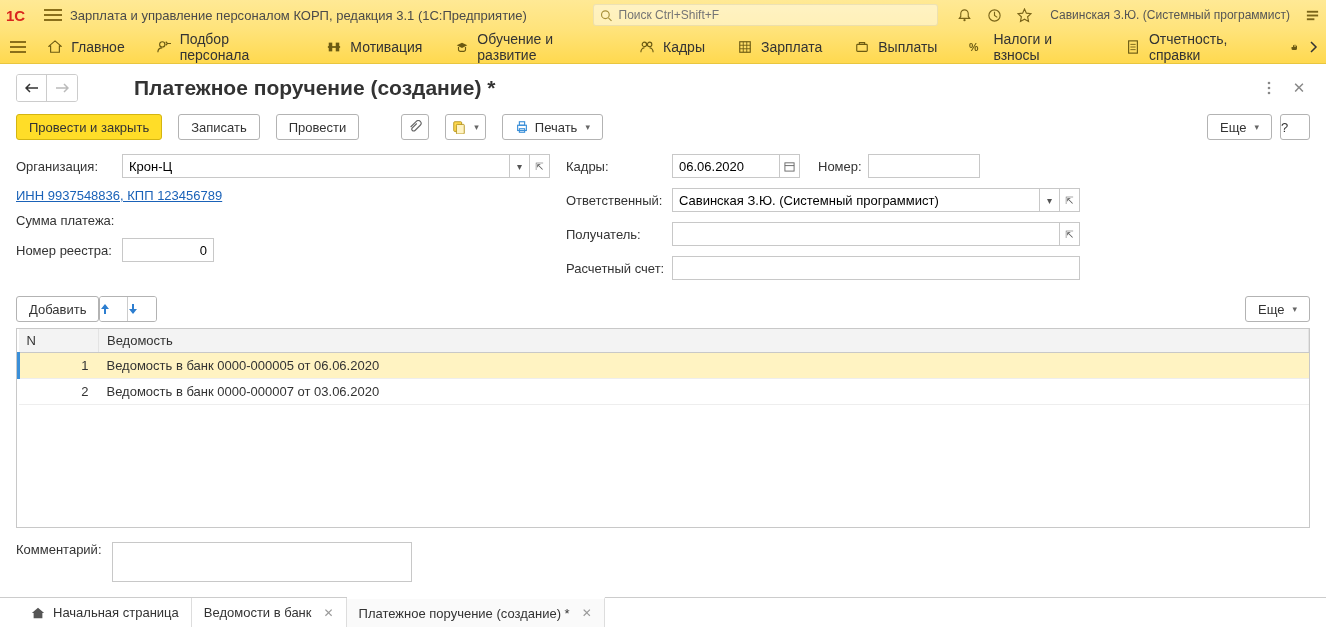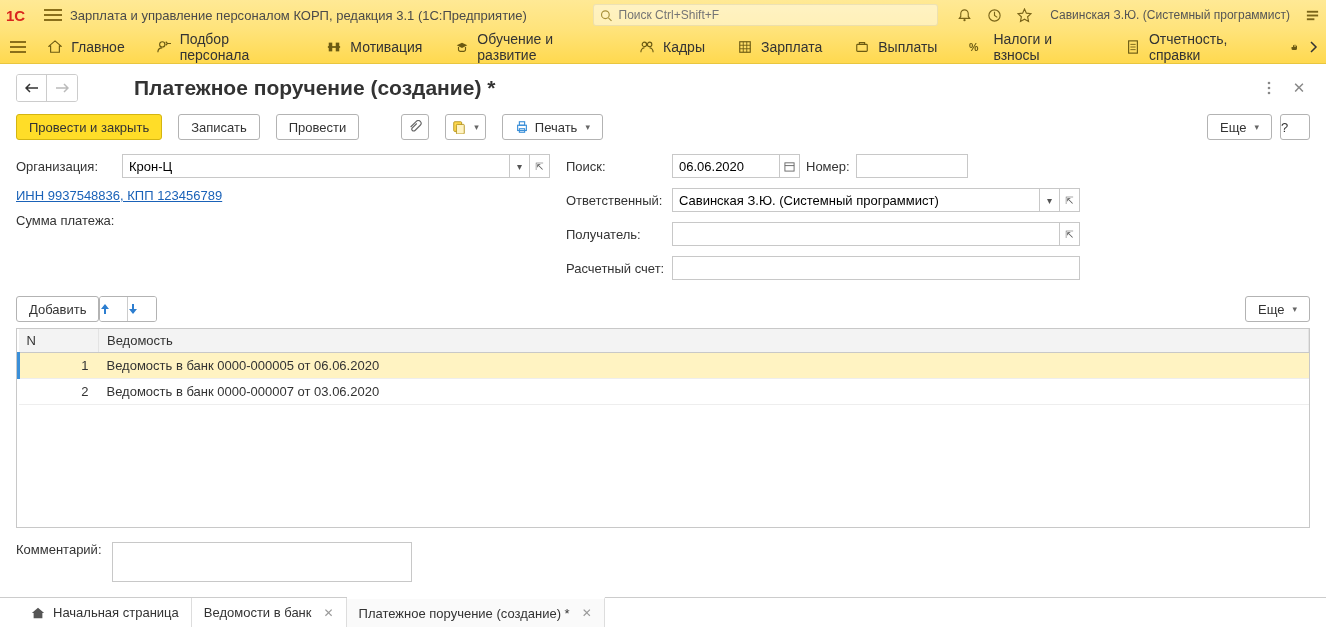--- a/index.html
+++ b/index.html
@@ -313,35 +313,41 @@
         <div class="input-group">
           <input style="width: 388px;" value="Крон-Ц">
           <button class="mini-btn">▾</button>
           <button class="mini-btn">⇱</button>
         </div>
       </div>
       <a class="text-link">ИНН 9937548836, КПП 123456789</a>
       <div class="field">
         <label>Сумма платежа:</label>
       </div>
+      <div class="field">
+        <label>Номер реестра:</label>
+        <div class="input-group">
+            <input class="num-input" style="width: 92px;" value="0">
+          </div>
+      </div>
     </div>
 
     <div class="form-col col2" style="flex:1;">
       <div class="field">
-        <label style="min-width:100px">Поиск:</label>
+        <label style="min-width:100px">Кадры:</label>
         <div class="input-group">
           <input style="width: 108px;" value="06.06.2020">
           <button class="mini-btn">
               <svg width="11" height="11" viewBox="0 0 12 12">
                 <rect x="1" y="2" width="10" height="9" fill="none" stroke="#666"></rect>
                 <line x1="1" y1="5" x2="11" y2="5" stroke="#666"></line>
               </svg>
             </button>
         </div>
-        <label style="min-width:auto;">Номер:</label>
+        <label style="min-width:auto;margin-left:12px;">Номер:</label>
         <div class="input-group">
             <input style="width: 112px;" value="">
           </div>
       </div>
       <div class="field">
         <label style="min-width:100px">Ответственный:</label>
         <div class="input-group">
           <input style="width: 368px;" value="Савинская З.Ю. (Системный программист)">
           <button class="mini-btn">▾</button>
           <button class="mini-btn">⇱</button>

